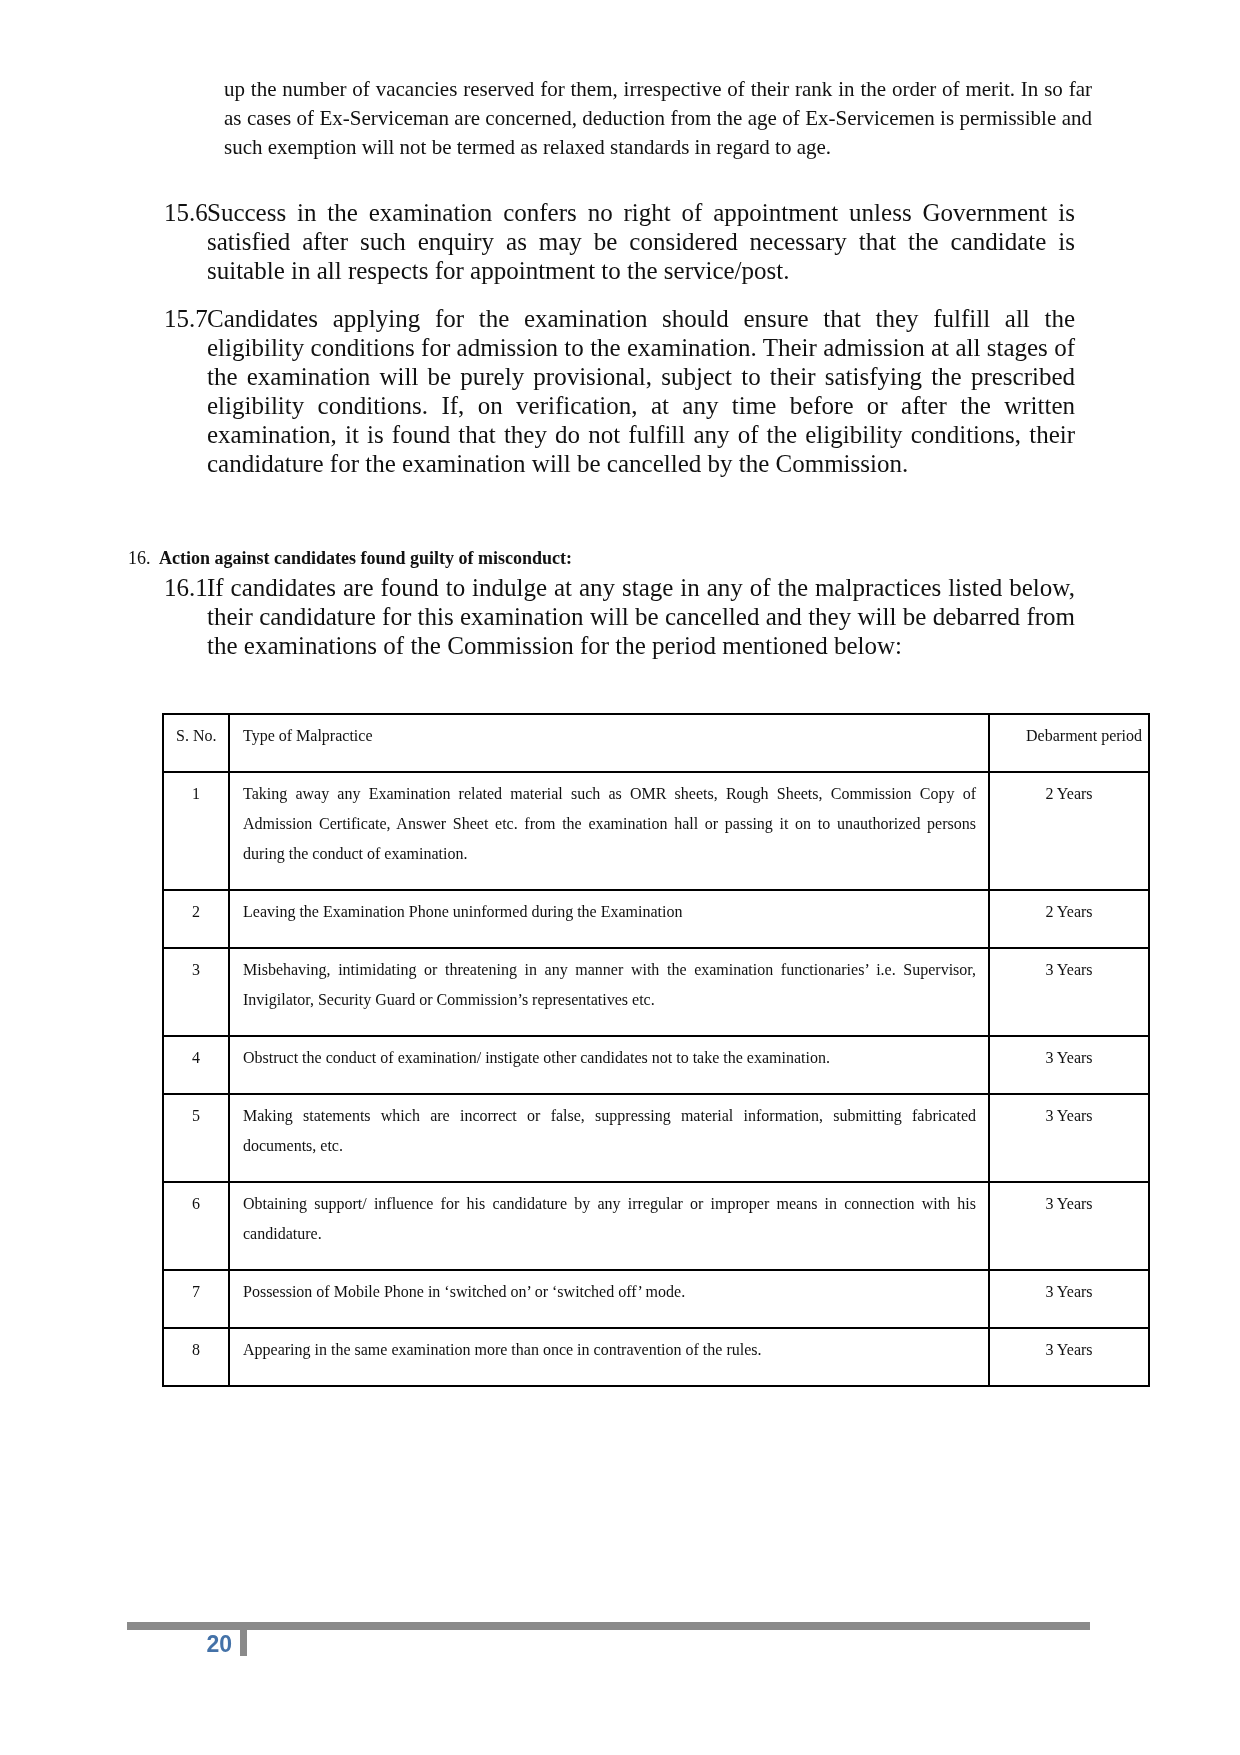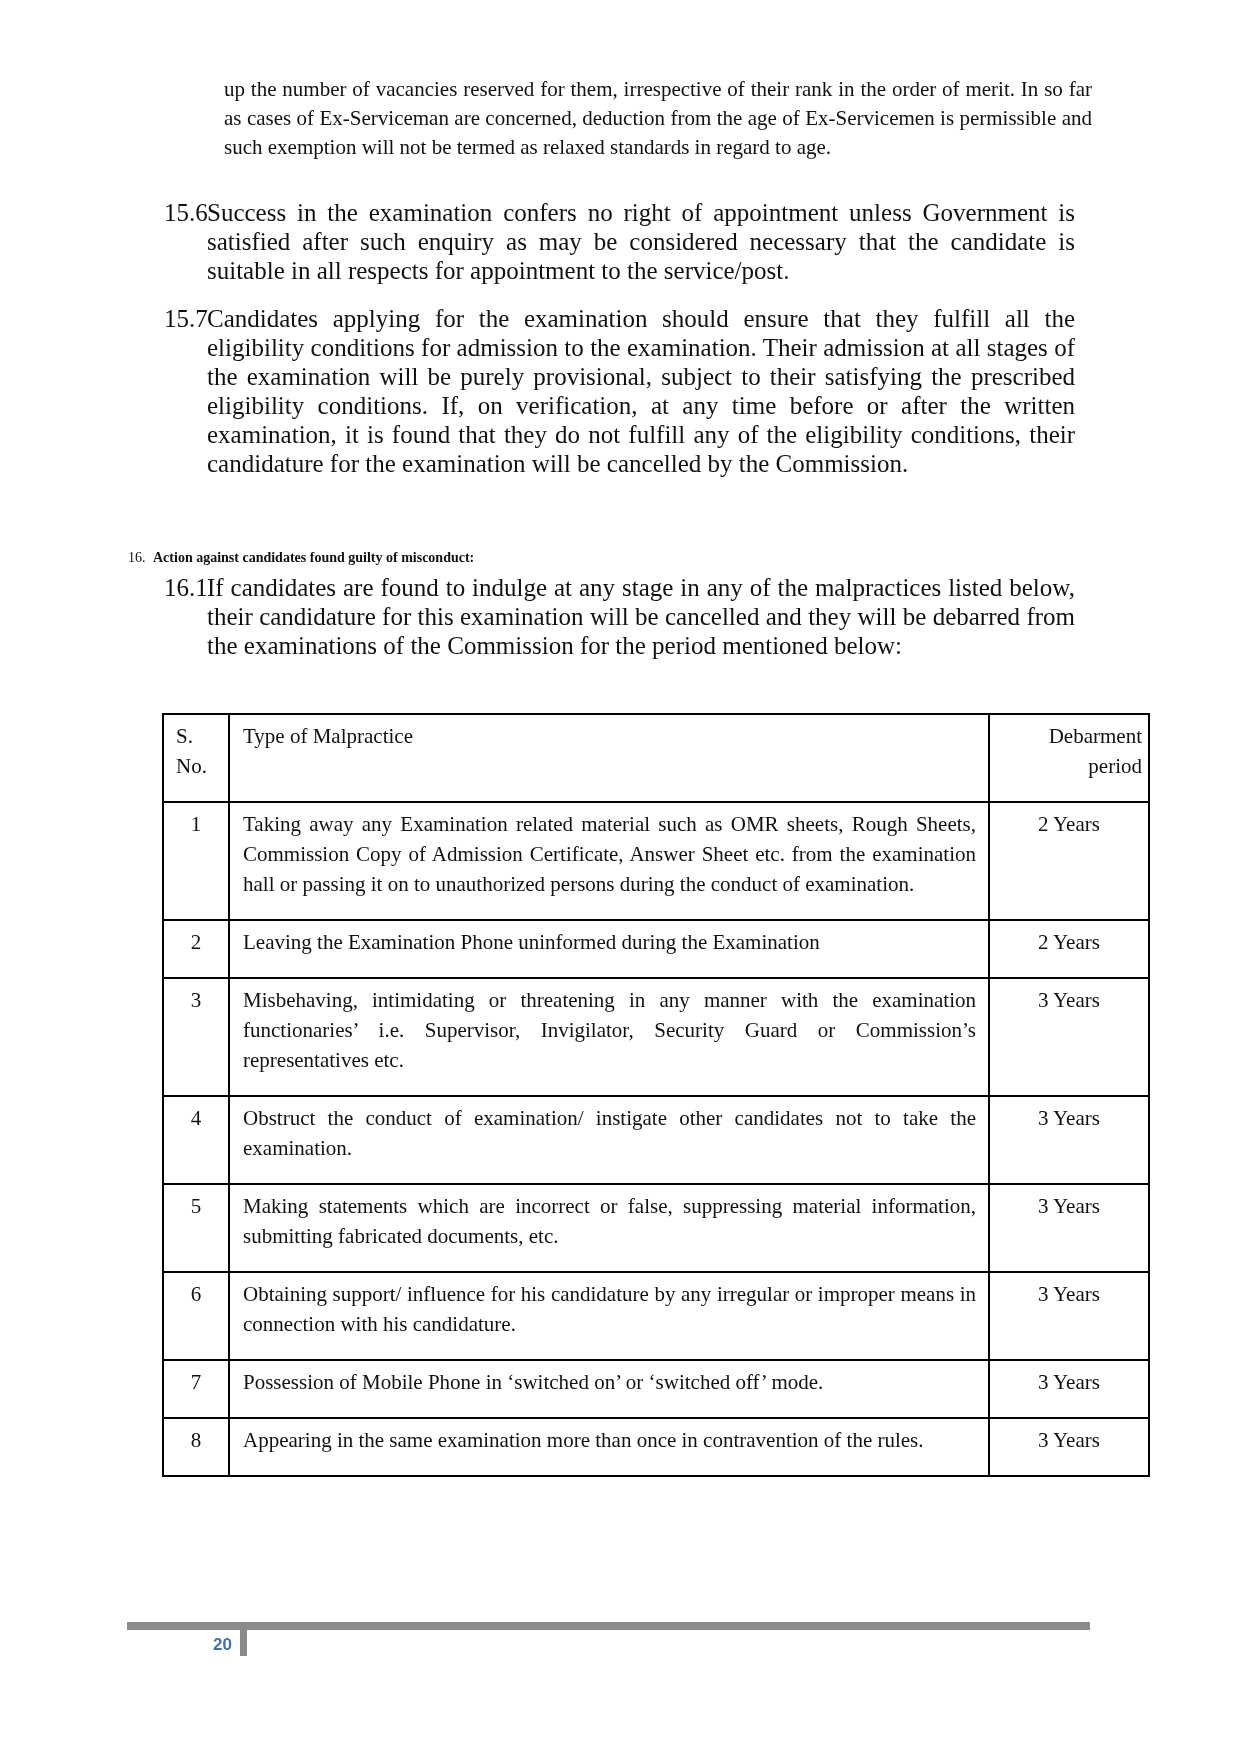--- a/index.html
+++ b/index.html
@@ -29,33 +29,33 @@
   }
   .clause-num { width: 43px; flex: 0 0 43px; }
   .clause-text { flex: 1 1 auto; text-align: justify; }
   .c156 { top: 198px; }
   .c157 { top: 304px; }
   .c161 { top: 573px; }
   .heading {
     position: absolute;
     left: 128px;
     top: 543px;
-    font-size: 14px;
+    font-size: 18px;
     line-height: 30px;
   }
   .heading .h-num { font-weight: normal; }
   .heading .h-text { font-weight: bold; margin-left: 4px; }
   table.malpractice {
     position: absolute;
     left: 162px;
     top: 713px;
     width: 986px;
     border-collapse: collapse;
     table-layout: fixed;
-    font-size: 21px;
+    font-size: 16px;
     line-height: 30px;
   }
   table.malpractice th, table.malpractice td {
     border: 2px solid #000000;
     vertical-align: top;
     font-weight: normal;
   }
   th.h-sno, th.h-type, th.h-period { font-weight: bold; }
   th.h-sno  { text-align: left;  padding: 6px 6px 20px 12px; }
   th.h-type { text-align: left;  padding: 6px 12px 20px 13px; }
@@ -75,21 +75,21 @@
     width: 7px; height: 34px;
     background: #8a8a8a;
   }
   .pagenum {
     position: absolute;
     left: 180px; top: 1632px;
     width: 52px;
     text-align: right;
     font-family: "Liberation Sans", sans-serif;
     font-weight: bold;
-    font-size: 17px;
+    font-size: 23px;
     line-height: 25px;
     color: #4472a8;
   }
 </style>
 </head>
 <body>
 
 <div class="page">
 
   <div class="para intro">up the number of vacancies reserved for them, irrespective of their rank in the order of merit. In so far as cases of Ex-Serviceman are concerned, deduction from the age of Ex-Servicemen is permissible and such exemption will not be termed as relaxed standards in regard to age.</div>

